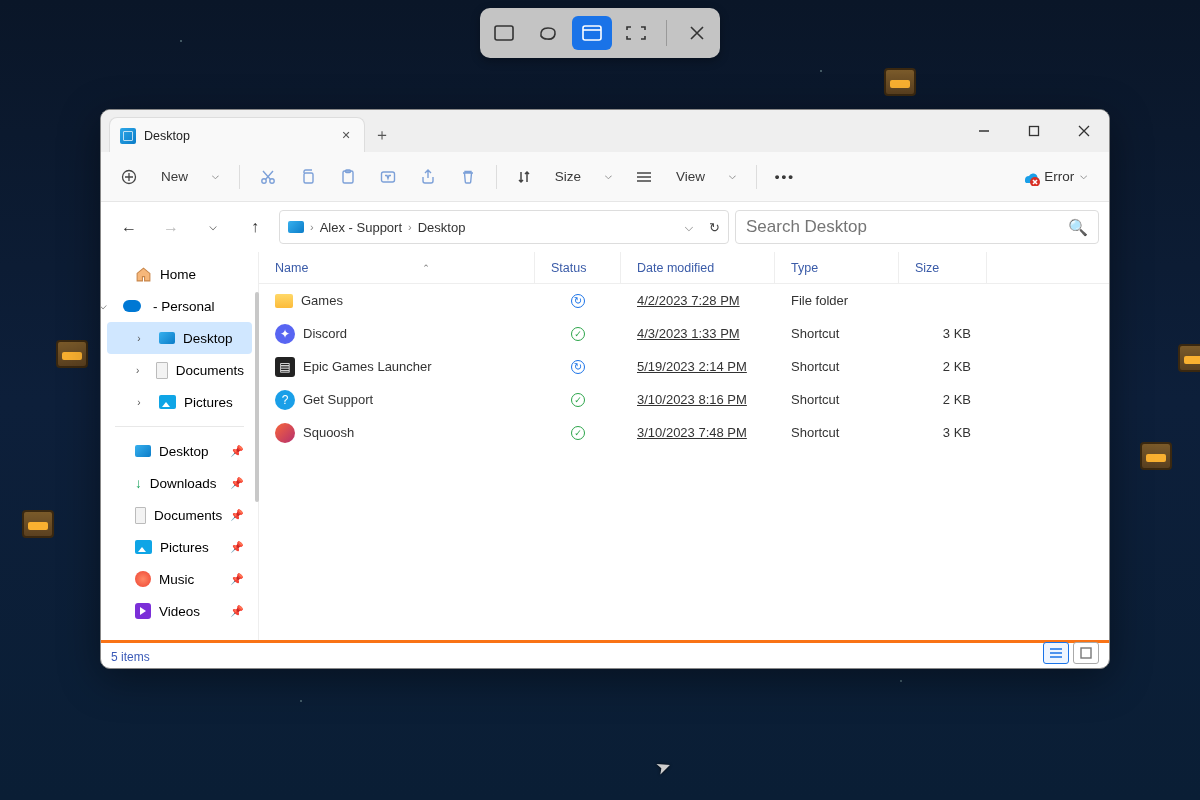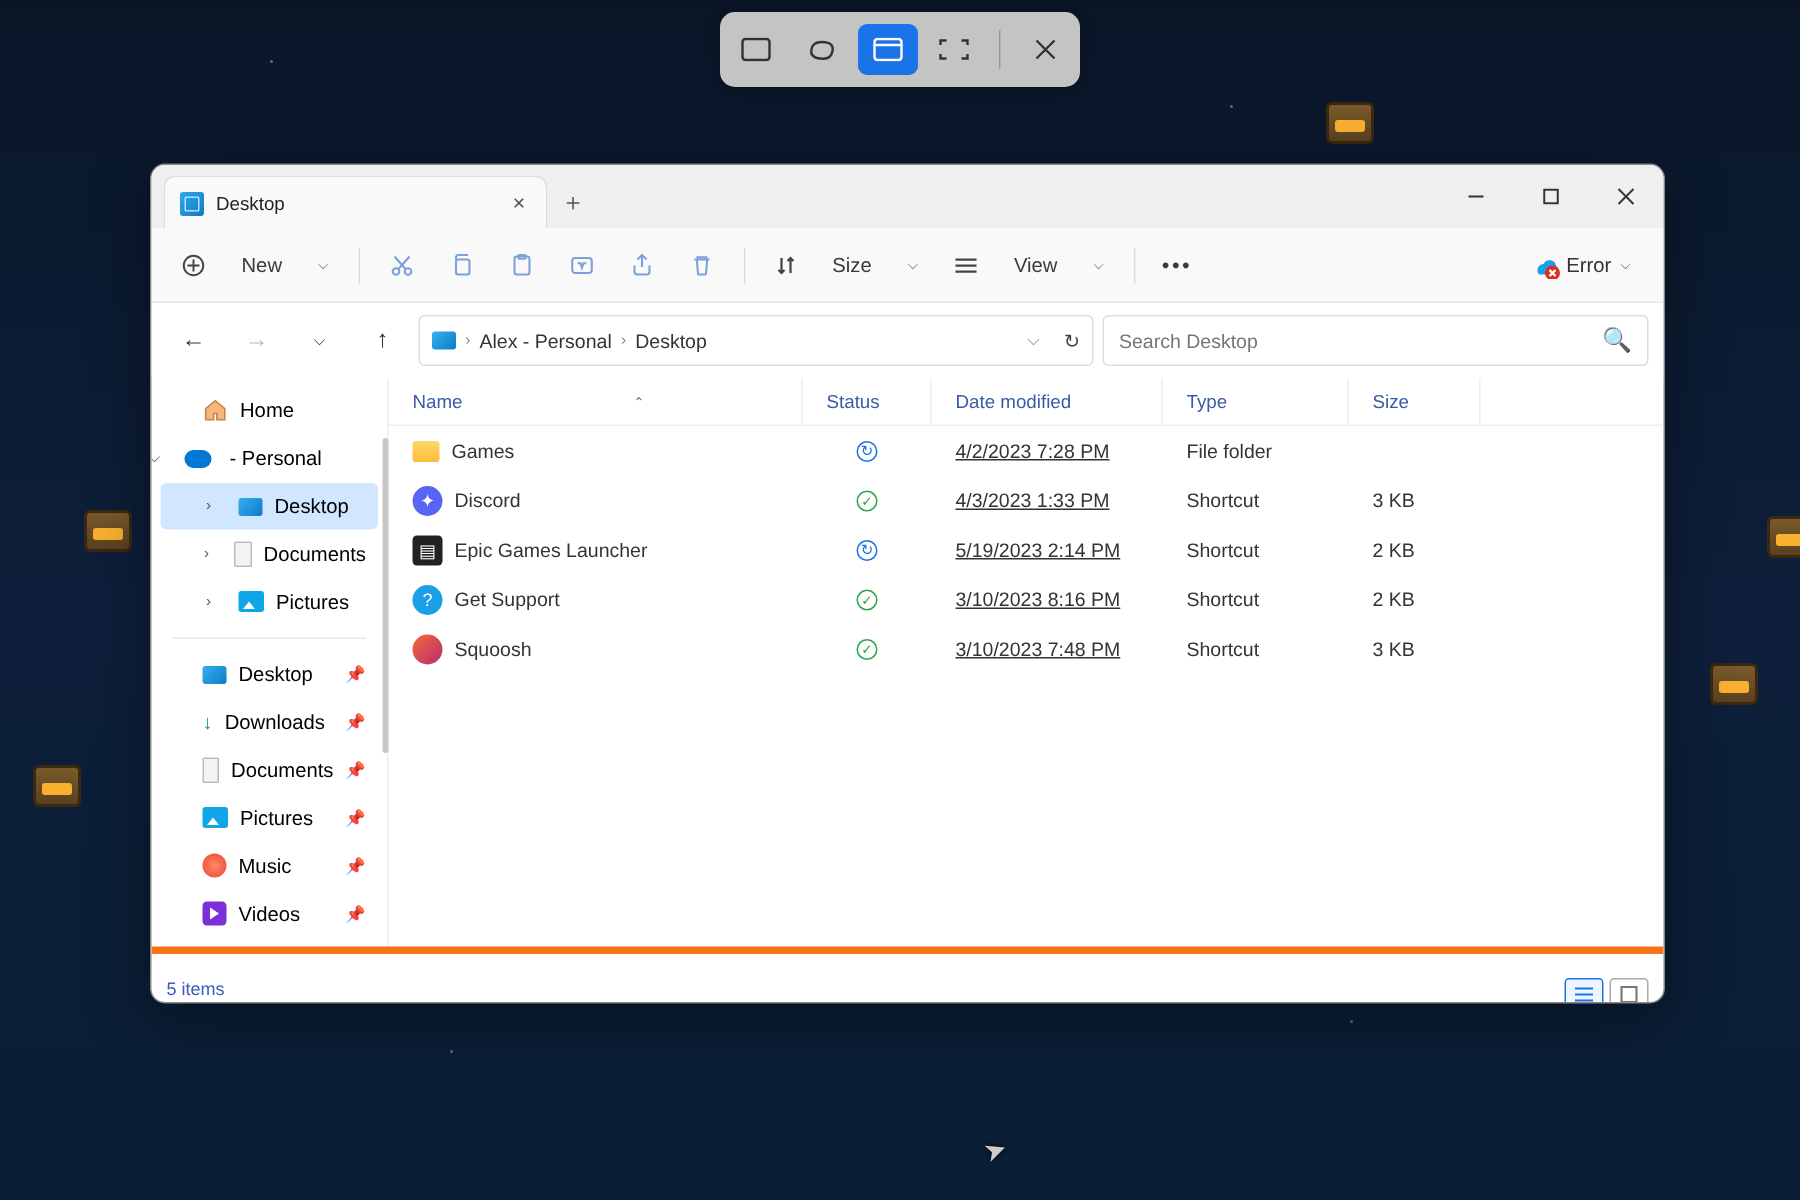--- a/index.html
+++ b/index.html
@@ -36,21 +36,21 @@
 .disabled { color:#8aa4c8; }
 .error-btn { margin-left:auto; display:flex; align-items:center; gap:6px; padding:0 12px; font-size:13.5px; color:#333; cursor:pointer;}
 .cloud-err { width:18px; height:18px; position:relative; display:inline-block;}
 
 
 .addrrow { height:50px; background:#fff; display:flex; align-items:center; padding:0 10px; gap:6px; }
 .nav-ico { width:36px; height:36px; display:flex; align-items:center; justify-content:center; color:#333; cursor:pointer; border-radius:4px; }
 .addrbar { flex:1; height:34px; border:1px solid #ddd; border-radius:4px; display:flex; align-items:center; padding:0 8px; gap:6px; font-size:13px; color:#333; }
 .crumb-sep { color:#888; font-size:11px; }
 .searchbox { width:364px; height:34px; border:1px solid #ddd; border-radius:4px; display:flex; align-items:center; padding:0 10px; }
-.searchbox input { border:none; outline:none; flex:1; font-size:13px; color:#555; background:transparent; }
+.searchbox input { border:none; outline:none; flex:1; font-size:17px; color:#555; background:transparent; }
 
 
 .body { flex:1; display:flex; overflow:hidden; position:relative;}
 .sidebar { width:158px; border-right:1px solid #eee; display:flex; flex-direction:column; font-size:13.5px; padding:6px 2px; position:relative;}
 .side-item { display:flex; align-items:center; height:32px; padding:0 8px; gap:8px; cursor:pointer; border-radius:4px; margin:0 4px;}
 .side-item.selected { background:#d0e7ff; }
 .side-item.indent1 { padding-left:28px; }
 .side-item.indent2 { padding-left:44px; }
 .side-item .chev { width:12px; font-size:10px; color:#555; margin-left:-18px; margin-right:6px; text-align:center;}
 .side-pin { color:#bbb; font-size:11px; margin-left:auto;}
@@ -60,25 +60,25 @@
 .content { flex:1; display:flex; flex-direction:column; }
 .cols { display:flex; height:32px; border-bottom:1px solid #eee; font-size:12.5px; color:#3a5ba8; align-items:center;}
 .cols div { border-right:1px solid #eee; padding:0 16px; height:100%; display:flex; align-items:center;gap:32px;}
 .cols .sortarr { margin:auto; font-size:9px; color:#777; width:14px;}
 .row { display:flex; height:33px; align-items:center; font-size:13px; color:#333; padding:0; cursor:pointer; }
 .cell { padding:0 16px; }
 .c-name { width:276px; display:flex; align-items:center; gap:8px;}
 .c-stat { width:86px; display:flex; justify-content:center;}
 .c-date { width:154px;text-decoration:underline;}
 .c-type { width:124px;}
-.c-size { width:88px; }
+.c-size { width:88px; text-align:right;}
 .fico { width:20px; height:20px; display:inline-flex; align-items:center; justify-content:center; border-radius:3px; font-size:12px;}
 
 
-.statusbar { height:28px; border-top:5px solid #f97316; display:flex; align-items:flex-start; padding:16px 10px; font-size:12px; color:#3b5bb8; }
+.statusbar { height:28px; border-top:3px solid #f97316; display:flex; align-items:flex-end; padding:4px 10px; font-size:12px; color:#3b5bb8; }
 .viewtoggle { margin-left:auto; display:flex; gap:4px;}
 .vt-btn { width:26px; height:22px; border:1.5px solid #aaa; border-radius:3px; display:flex; align-items:center; justify-content:center;}
 .vt-btn.active { border-color:#1a73e8; background:#eef5ff;}
 
 .cursor { position:absolute; left:656px; top:756px; color:#ccc; font-size:18px; transform:rotate(-20deg); text-shadow:0 0 3px #000;}
 
 svg { display:block; }
 
 
 .i-home{width:17px;height:17px;}
@@ -243,21 +243,21 @@
   </div>
 
   <div class="addrrow">
     <div class="nav-ico">←</div>
     <div class="nav-ico" style="color:#bbb">→</div>
     <div class="nav-ico" style="font-size:10px">⌵</div>
     <div class="nav-ico">↑</div>
     <div class="addrbar">
       <span class="i-desk"></span>
       <span class="crumb-sep">›</span>
-      <span>Alex - Personal</span>
+      <span>Alex - Support</span>
       <span class="crumb-sep">›</span>
       <span>Desktop</span>
       <span style="margin-left:auto" class="crumb-sep">⌵</span>
       <span style="margin-left:10px;color:#444">↻</span>
     </div>
     <div class="searchbox">
       <input placeholder="Search Desktop" style="">
       <span style="color:#555">🔍</span>
     </div>
   </div>

